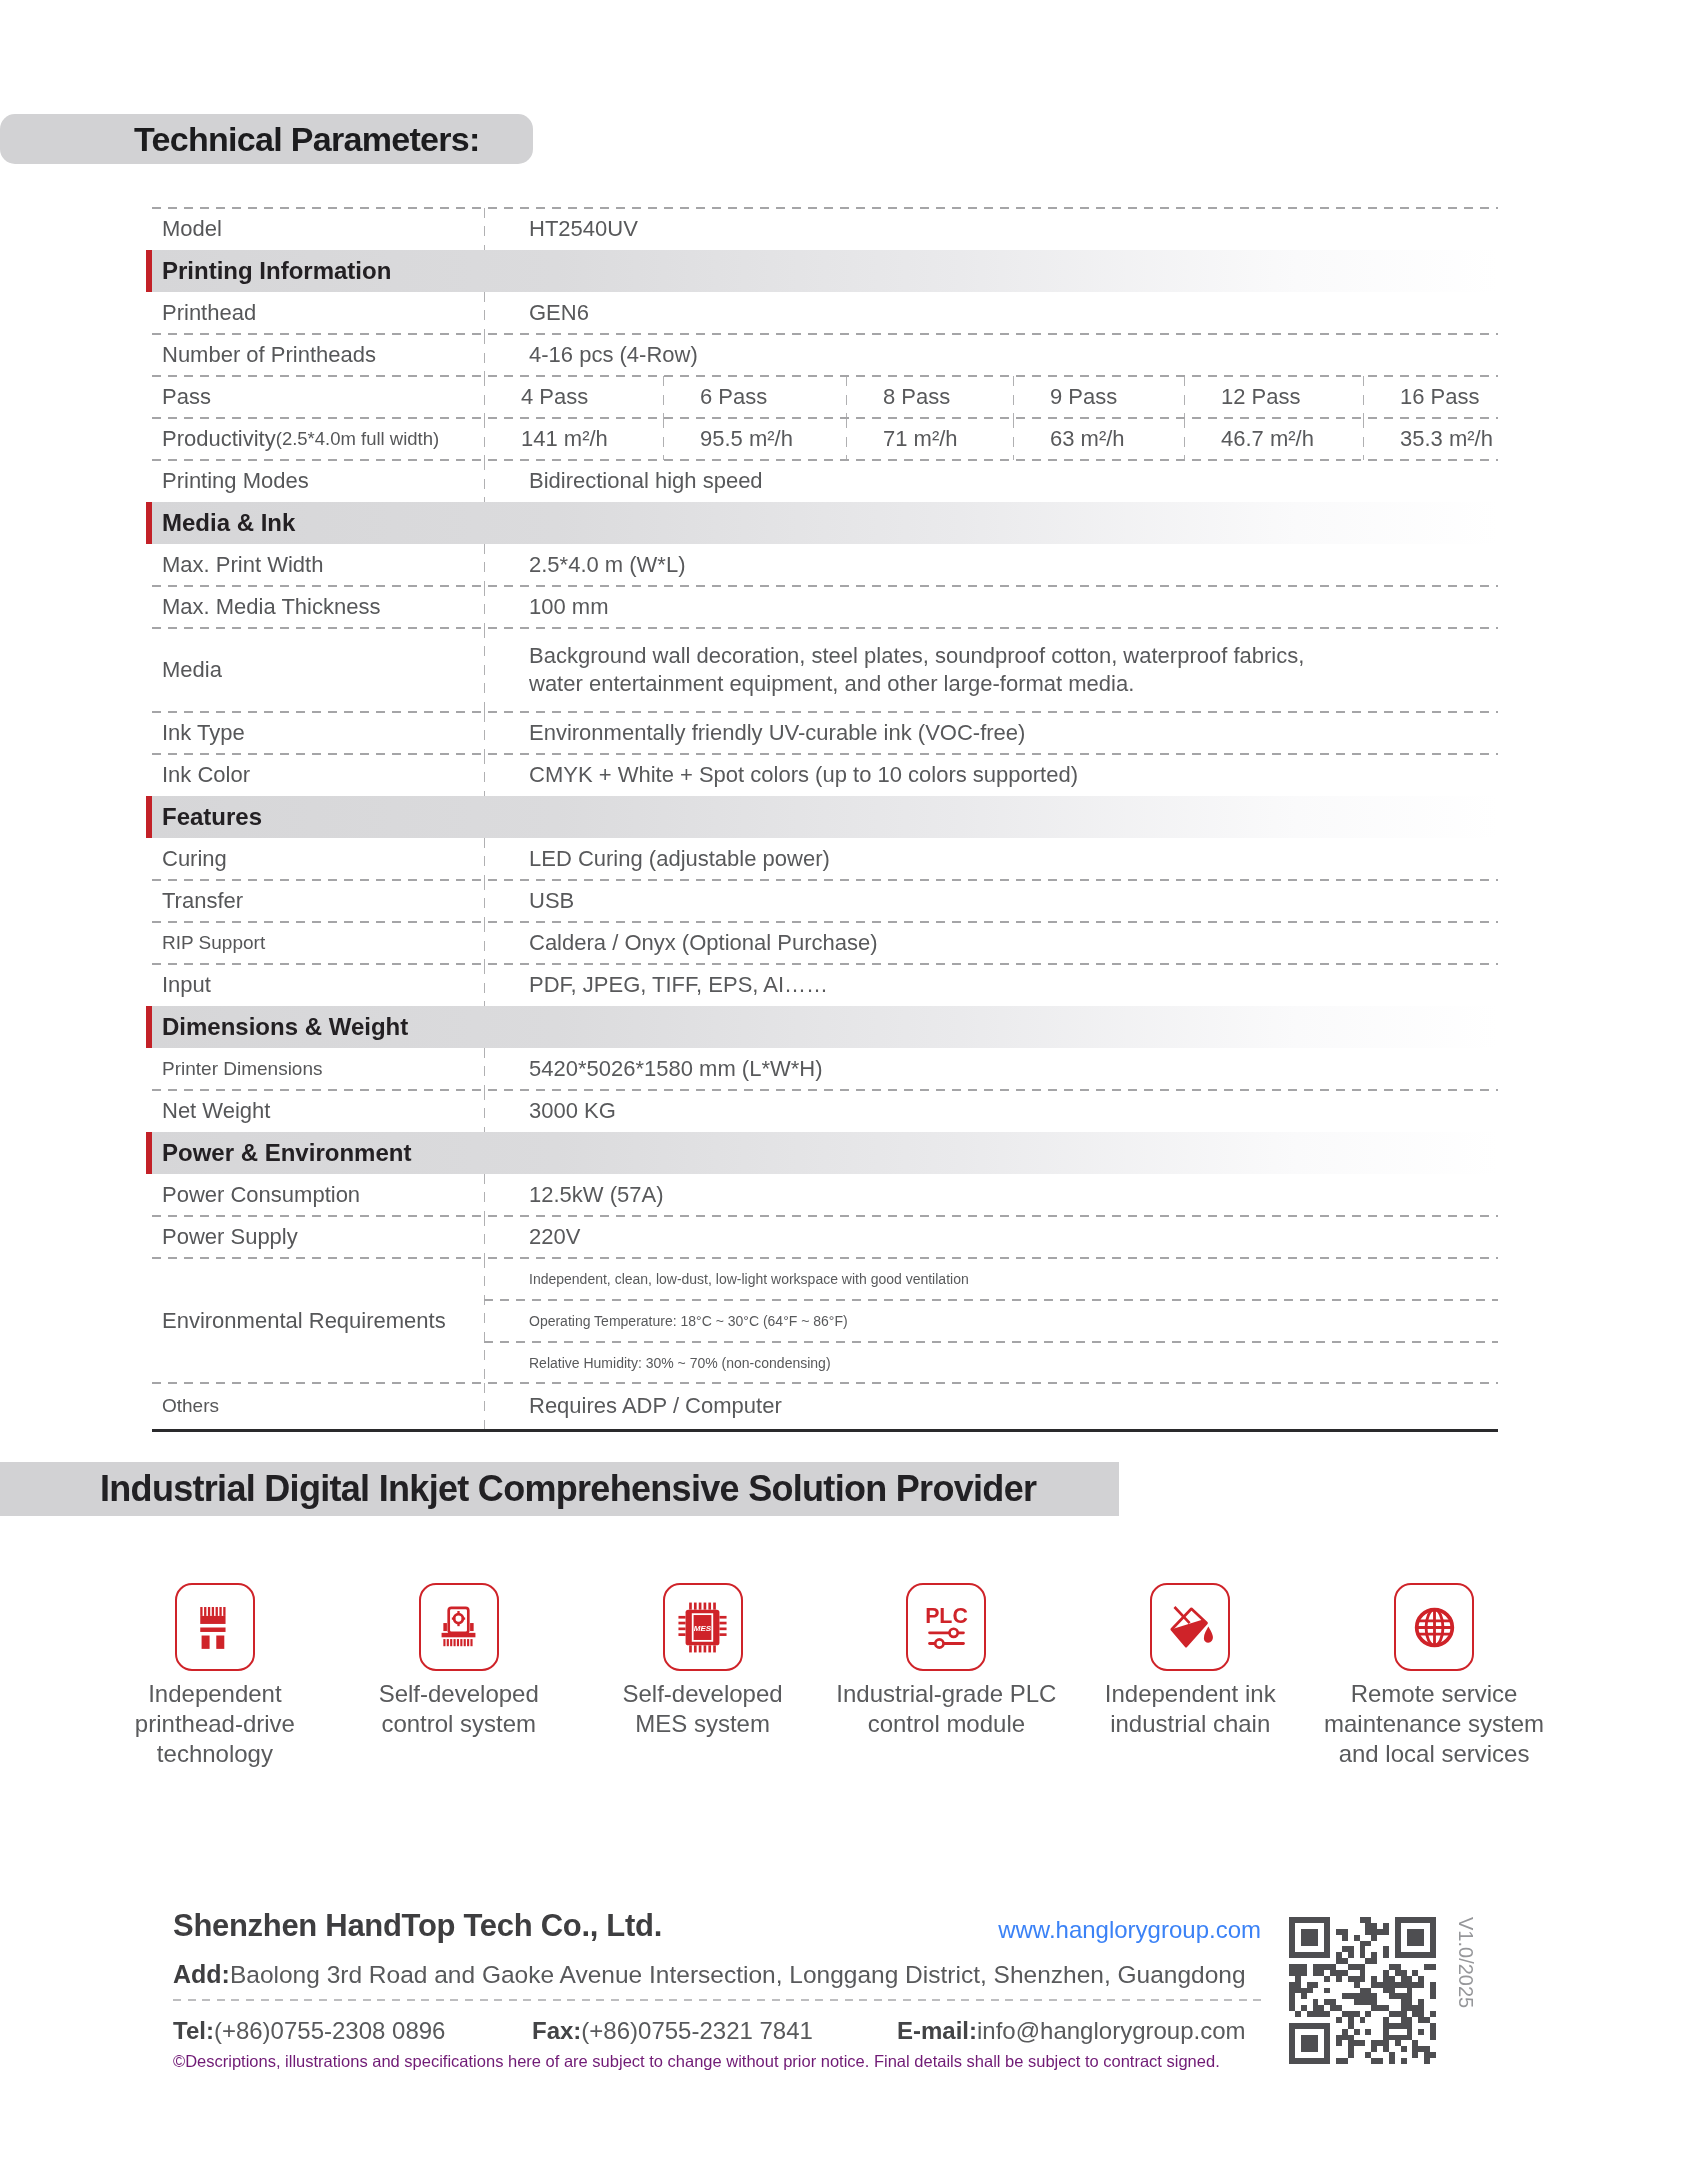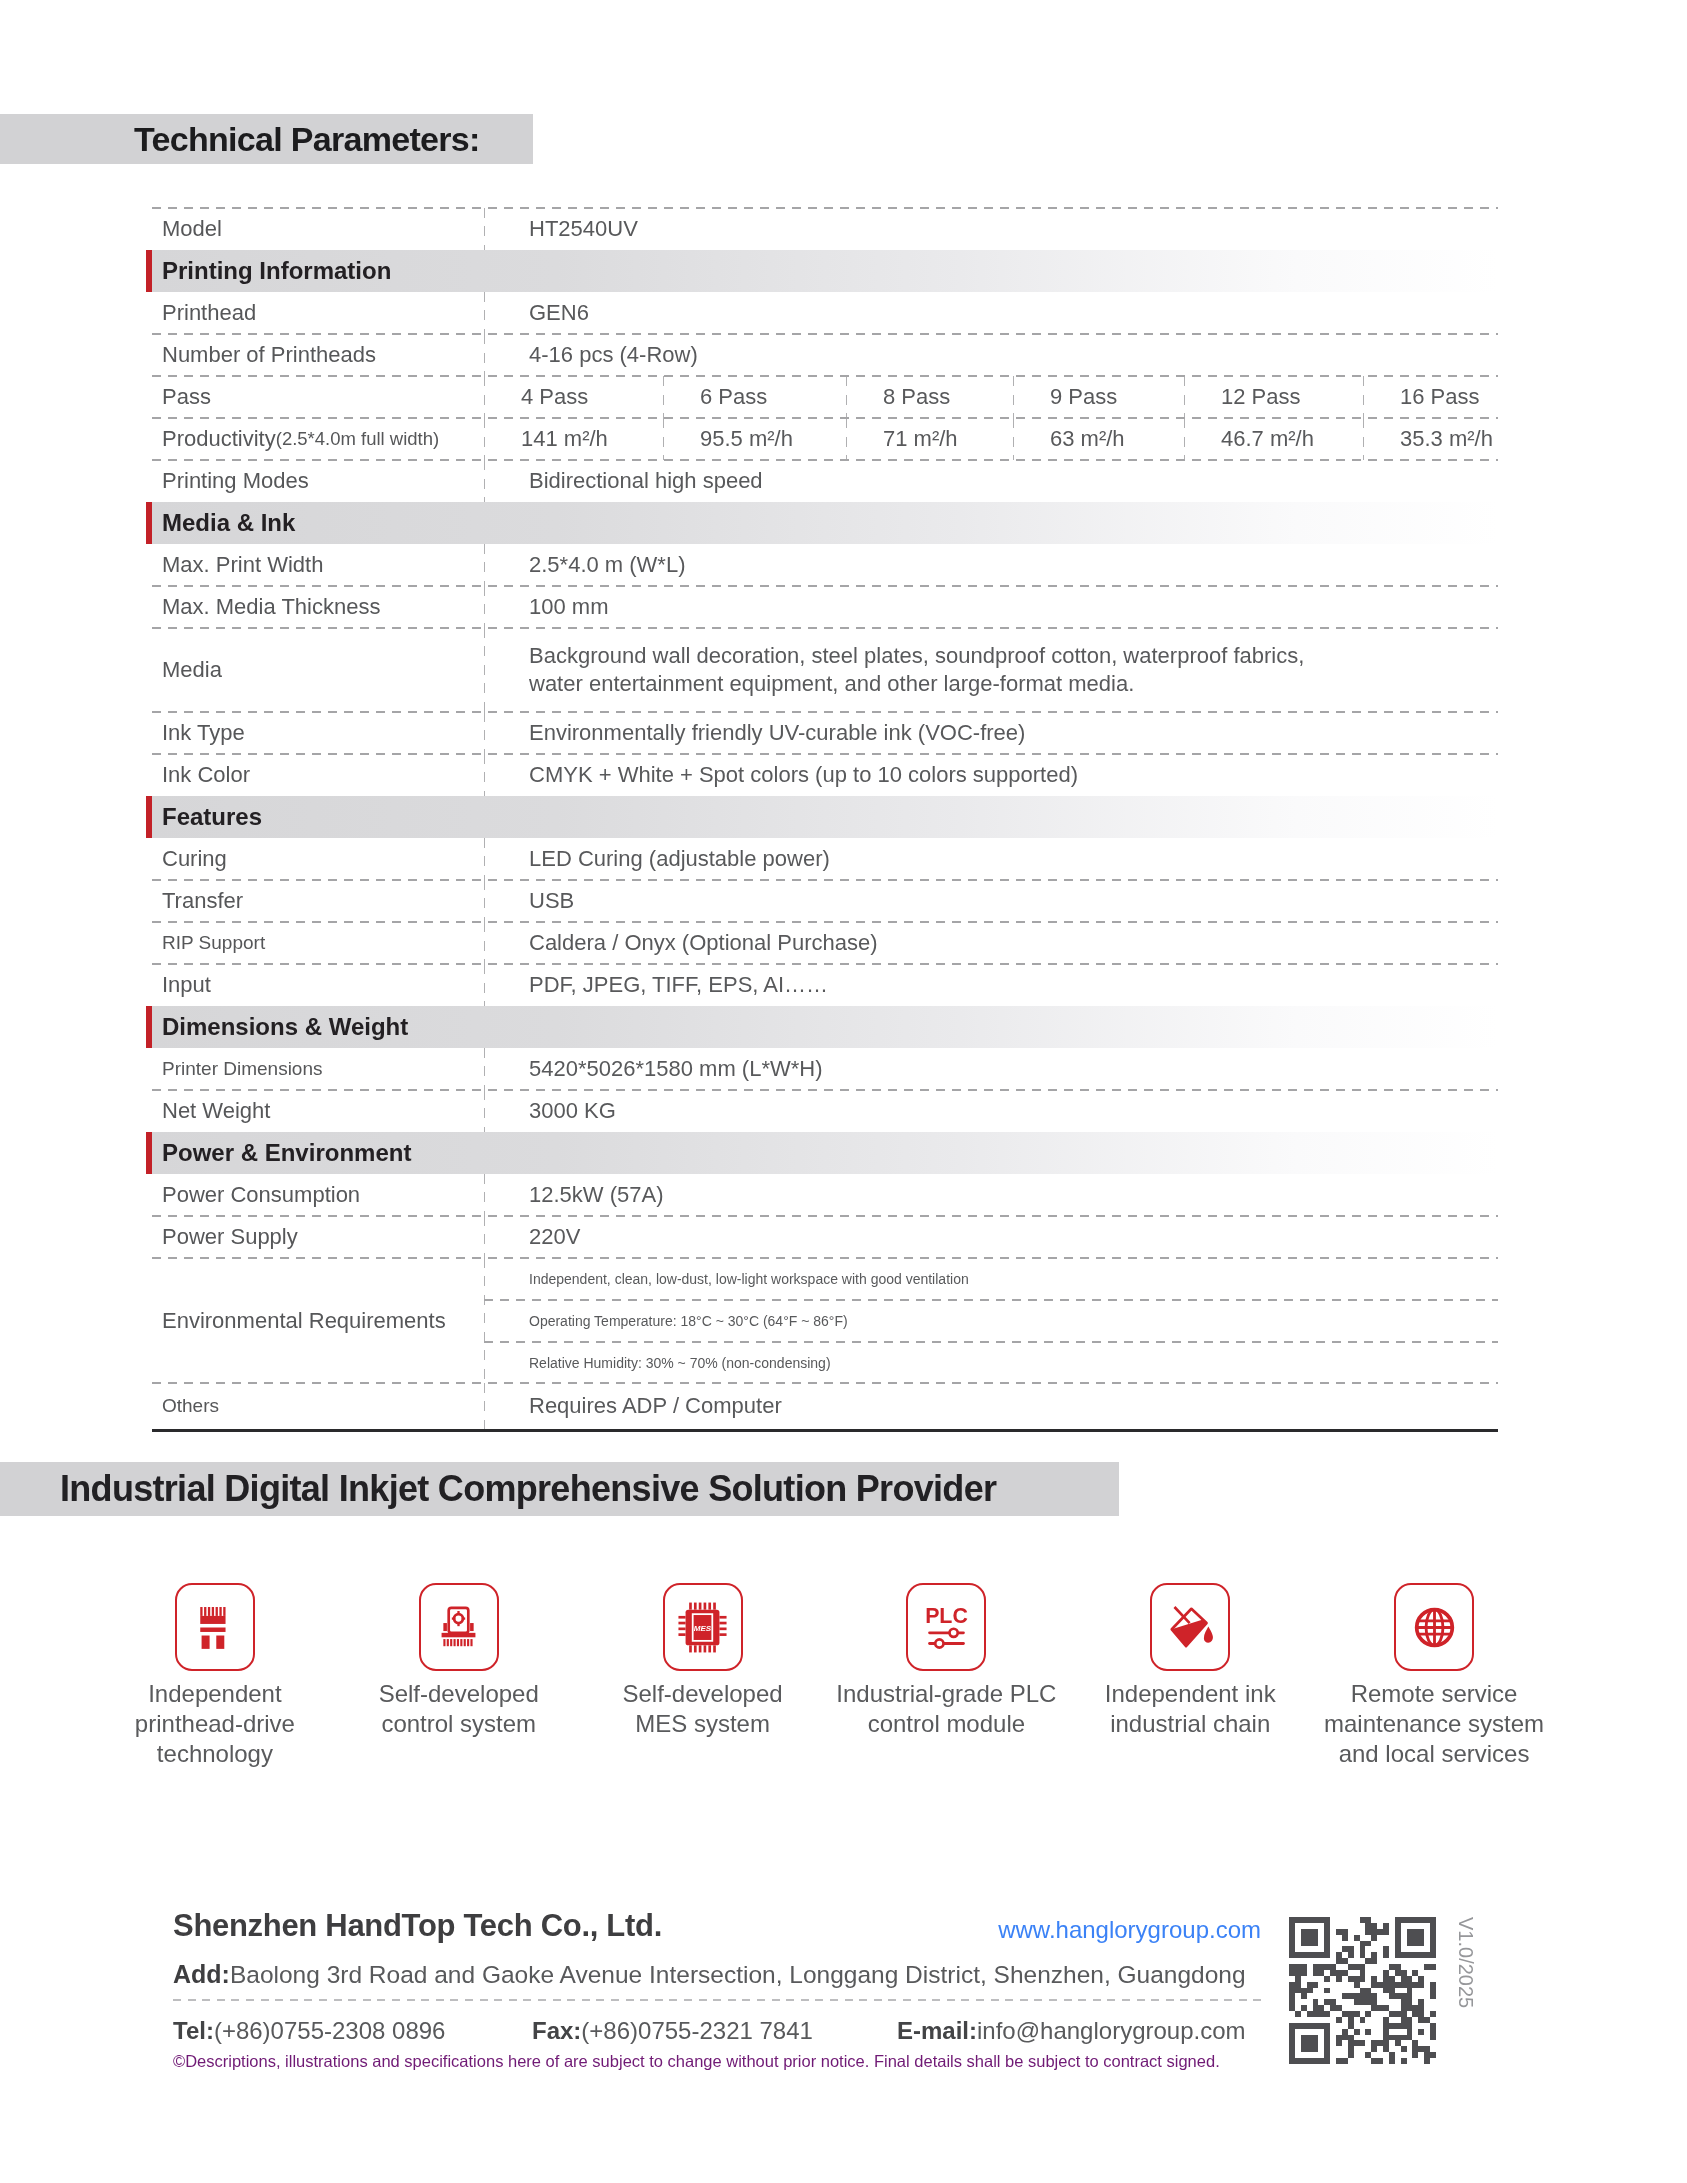--- a/index.html
+++ b/index.html
@@ -1,25 +1,25 @@
 <!DOCTYPE html>
 <html style="font-size:10.6px"><head>
 <meta charset="utf-8">
 <style>
   html,body{margin:0;padding:0;background:#888;}
   #page{position:relative;width:1687px;height:2183px;background:#ffffff;overflow:hidden;
         font-family:"Liberation Sans","DejaVu Sans",sans-serif;}
 
   
   .title-bar{position:absolute;left:0;top:114px;width:533px;height:50px;background:#d2d2d4;
-             display:flex;align-items:center;}
+             display:flex;align-items:center;border-radius:15px;}
   .title-bar span{padding-left:134px;font-size:34px;font-weight:bold;color:#1c1c1e;letter-spacing:-0.7px;}
   .subtitle-bar{position:absolute;left:0;top:1462px;width:1119px;height:54px;background:#d2d2d4;
              display:flex;align-items:center;}
-  .subtitle-bar span{padding-left:60px;font-size:36px;font-weight:bold;color:#222124;letter-spacing:-0.7px;}
+  .subtitle-bar span{padding-left:100px;font-size:36px;font-weight:bold;color:#222124;letter-spacing:-0.7px;}
 
   
   .spec-table{position:absolute;left:152px;top:208px;width:1346px;}
   .trow{position:relative;display:grid;height:42px;}
   .trow.simple{grid-template-columns:332px 1fr;}
   .trow.multi{grid-template-columns:332px 179px 183px 167px 171px 179px 1fr;}
   .row-media{height:84px;}
   .row-env{height:125px;grid-template-columns:332px 1fr;}
   .row-others{height:46px;}
   .lc{display:flex;align-items:center;padding-left:10px;font-size:22px;color:#565759;}

